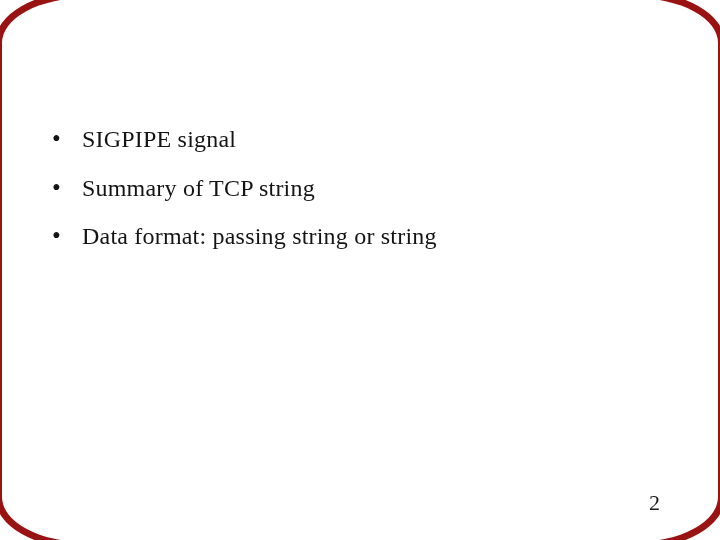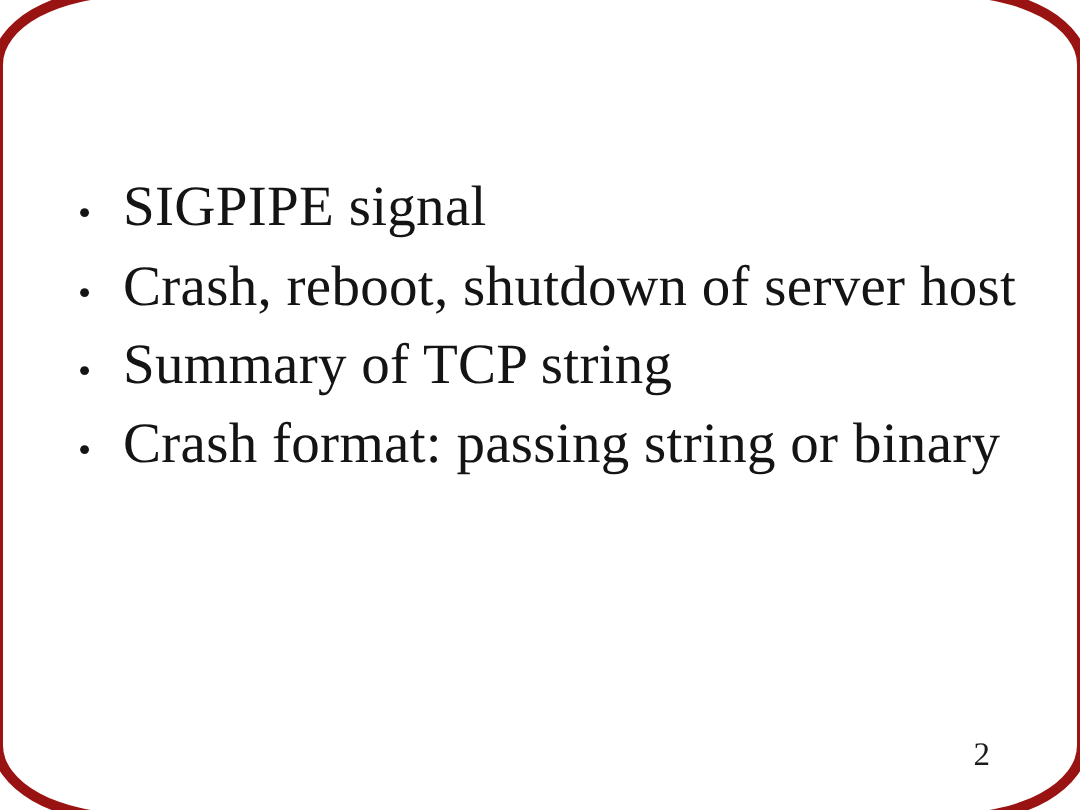--- a/index.html
+++ b/index.html
@@ -35,21 +35,21 @@
     line-height: 45.7px;
     white-space: nowrap;
     color: var(--text, #141414);
   }
   .bullet {
     display: inline-block;
     width: 30px;
     font-size: 25px;
   }
   .btext {
-    font-size: 38px;
+    font-size: 24px;
     letter-spacing: 0.2px;
     margin-top: 36px;
   }
   .pagenum {
     position: absolute;
     top: 490px;
     left: 634px;
     width: 26px;
     text-align: right;
     font-size: 22px;
@@ -62,25 +62,22 @@
 
 <div class="slide">
 
   <div class="frame"></div>
 
   <div class="content">
     <div class="bullet-line">
       <span class="bullet">•</span><span class="btext">SIGPIPE signal</span>
     </div>
     <div class="bullet-line">
-      <span class="bullet">•</span><span class="btext">Crash, reboot, shutdown of server host</span>
-    </div>
-    <div class="bullet-line">
       <span class="bullet">•</span><span class="btext">Summary of TCP string</span>
     </div>
     <div class="bullet-line">
-      <span class="bullet">•</span><span class="btext">Crash format: passing string or binary</span>
+      <span class="bullet">•</span><span class="btext">Data format: passing string or string</span>
     </div>
   </div>
 
   <div class="pagenum">2</div>
 
 </div>
 
 </body></html>

